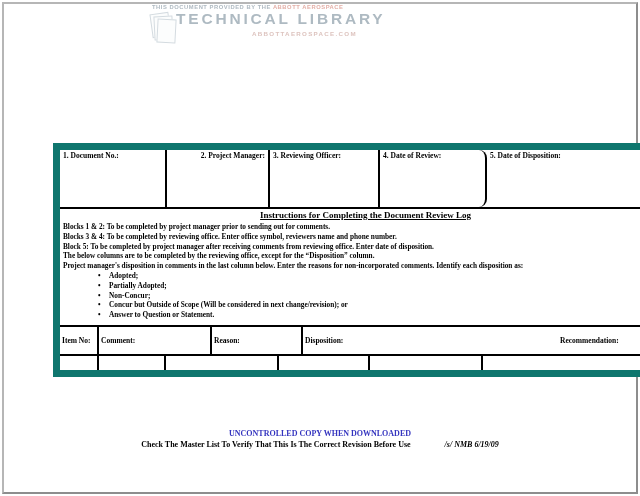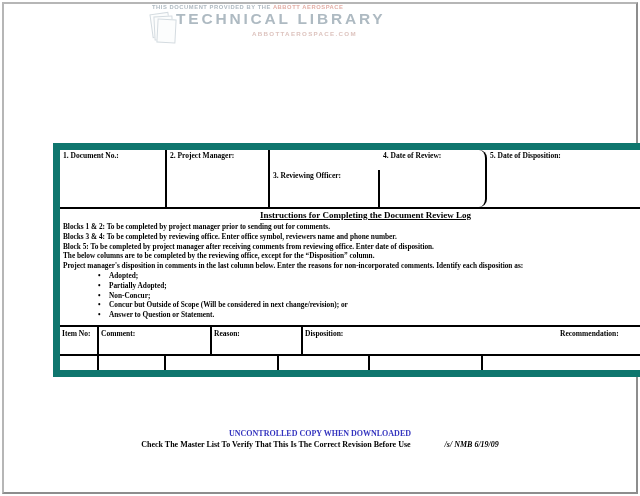--- a/index.html
+++ b/index.html
@@ -47,40 +47,40 @@
     border:7px solid #0f766e; box-sizing:border-box; background:#fff;
   }
   .row { display:flex; }
   .cell {
     box-sizing:border-box; border-right:2px solid #000;
     padding:1px 3px; font-size:7.5px; line-height:9px;
   }
   .cell.last { border-right:none; flex:1; }
 
   .blocks-row { height:57px; border-bottom:2px solid #000; }
-  .b1 { width:107px; } .b2 { width:103px; } .b3 { width:110px;margin-top:20px; } .b4 { width:107px;border-radius:8px; }
+  .b1 { width:107px; } .b2 { width:103px;text-align:right; } .b3 { width:110px; } .b4 { width:107px;border-radius:8px; }
 
   .instructions {
     box-sizing:border-box; height:118px; border-bottom:2px solid #000;
     padding:1px 3px 0 3px; font-size:7.3px; line-height:9.8px;
   }
   .instr-title {
     text-align:center; font-size:9px; line-height:11px;
     text-decoration:underline; margin:0 0 1px 0;
   }
   .instr-line { white-space:nowrap; }
   .instr-bullets { margin:0; padding:0 0 0 35px; list-style:none; }
   .instr-bullets li { position:relative; padding-left:11px; white-space:nowrap; }
   .instr-bullets li .dot { position:absolute; left:0; top:0; }
 
   .comment-header-row { height:27px; border-bottom:2px solid #000; }
   .comment-empty-row  { height:14px; }
   .c1 { width:39px; } .c2 { width:67px; } .c3 { width:113px; }
   .c4 { width:91px; } .c5 { width:113px; }
-  .comment-header-row .cell { font-size:7.5px; line-height:8.8px; padding:3px 2px; }
+  .comment-header-row .cell { font-size:7.5px; line-height:8.8px; padding:10px 2px; }
 
   
   .footer { position:absolute; left:0; right:0; top:428px; text-align:center; }
   .footer-line1 { font-size:8px; line-height:11px; }
   .footer-line2 { font-size:8px; line-height:11px; color:#000; }
   .footer-line2 .sig { margin-left:32px;font-style:italic; }
 </style>
 </head>
 <body>
 

